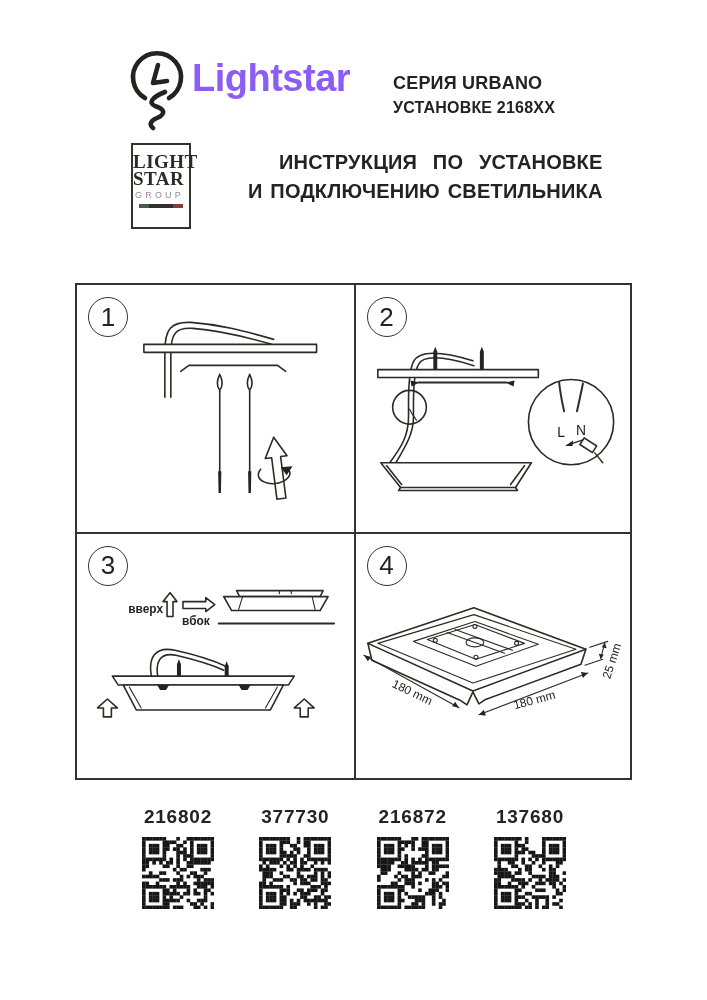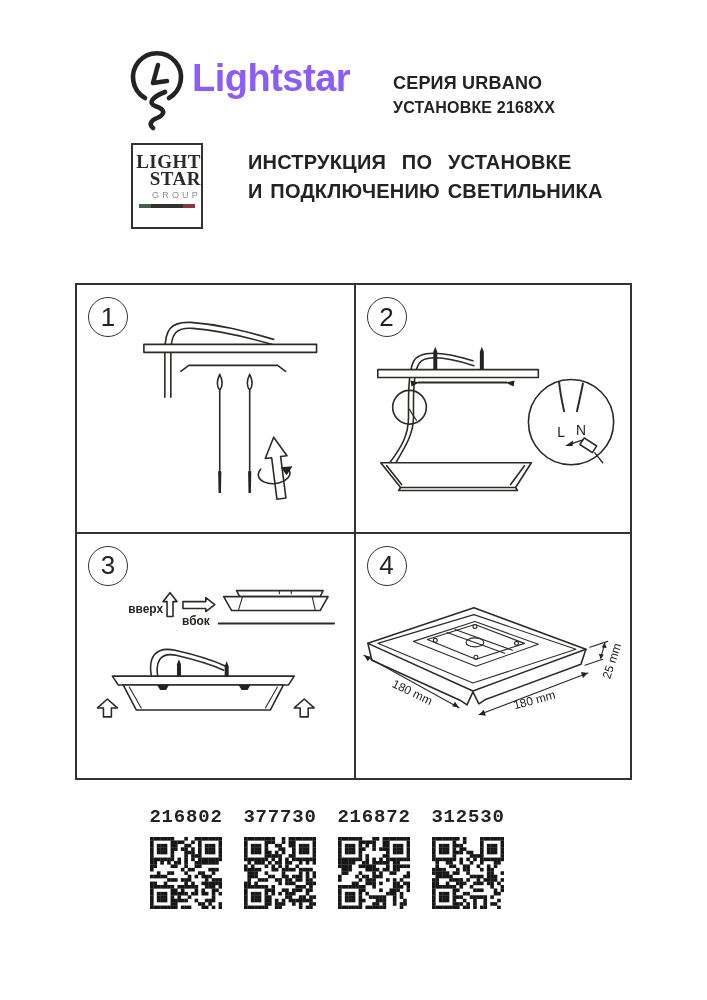--- a/index.html
+++ b/index.html
@@ -7,42 +7,42 @@
     position:relative;width:707px;height:1000px;margin:0 auto;background:#ffffff;
     font-family:"Liberation Sans",sans-serif;color:#232321;overflow:hidden;
   }
   
   .bulb-icon{position:absolute;left:122px;top:45px;width:70px;height:86px;}
   .brand-word{position:absolute;left:192px;top:57px;font-size:38px;font-weight:bold;letter-spacing:-0.5px;color:#8b5cf6;}
   .series{position:absolute;left:393px;top:72px;width:204px;text-align:left;font-weight:bold;line-height:1.25;}
   .series-1{font-size:18px;letter-spacing:0.2px;}
   .series-2{font-size:16px;letter-spacing:0.2px;margin-top:3px;}
   
-  .group-box{position:absolute;left:131px;top:143px;width:72px;height:86px;border:2px solid #35332f;
-    box-sizing:border-box;text-align:right;font-family:"Liberation Serif",serif;background:#fff;}
+  .group-box{position:absolute;left:131px;top:143px;width:60px;height:86px;border:2px solid #35332f;
+    box-sizing:border-box;text-align:left;font-family:"Liberation Serif",serif;background:#fff;}
   .gl-big{font-size:19px;font-weight:bold;line-height:17px;letter-spacing:0.5px;color:#2b2a27;}
   .gl-big.first{margin-top:8px;}
   .gl-group{font-size:9px;letter-spacing:3.2px;color:#8d8d8d;margin-top:3px;margin-left:2px;font-family:"Liberation Sans",sans-serif;}
   .gl-flag{height:4px;margin:4px 6px 0 6px;background:linear-gradient(90deg,#44604a 0 22%,#33312e 22% 78%,#8a3a3a 78% 100%);}
   
   .title{position:absolute;left:248px;top:148px;font-size:20px;font-weight:bold;line-height:29px;letter-spacing:0.2px;}
-  .title .l1{word-spacing:10px;display:block;}
+  .title .l1{word-spacing:10px;display:block;text-align:right;}
   .title .l2{word-spacing:2px;display:block;}
   
   .grid{position:absolute;left:75px;top:283px;width:557px;height:497px;border:2px solid #35332f;
     box-sizing:border-box;display:grid;grid-template-columns:1fr 1fr;grid-template-rows:1fr 1fr;}
   .panel{position:relative;box-sizing:border-box;}
   .panel.cR{border-left:2px solid #35332f;}
   .panel.rB{border-top:2px solid #35332f;}
   .badge{position:absolute;left:11px;top:12px;width:38px;height:38px;border:1.7px solid #35332f;border-radius:50%;
     display:flex;align-items:center;justify-content:center;font-size:26px;font-weight:400;background:#fff;z-index:2;}
   .art{position:absolute;left:0;top:0;width:100%;height:100%;}
   .art text{font-family:"Liberation Sans",sans-serif;fill:#232321;}
   
-  .articles{position:absolute;left:139px;top:806px;width:446px;display:flex;justify-content:flex-start;font-family:Liberation Mono, monospace;}
+  .articles{position:absolute;left:131px;top:806px;width:446px;display:flex;justify-content:space-between;}
   .article{width:94px;text-align:center;}
   .code{font-size:19px;font-weight:bold;letter-spacing:0.8px;}
   .qr{display:block;width:72px;height:72px;margin:9px auto 0 auto;}
 </style>
 </head>
 <body>
 
 <div class="sheet">
 
   <svg class="bulb-icon" viewBox="0 0 70 86" fill="none" stroke="#232321" stroke-width="4.6" stroke-linecap="round" stroke-linejoin="round">
@@ -928,21 +928,21 @@
           <rect x="8" y="20" width="1.06" height="1.06"></rect>
           <rect x="9" y="20" width="1.06" height="1.06"></rect>
           <rect x="10" y="20" width="1.06" height="1.06"></rect>
           <rect x="11" y="20" width="1.06" height="1.06"></rect>
           <rect x="12" y="20" width="1.06" height="1.06"></rect>
           <rect x="13" y="20" width="1.06" height="1.06"></rect>
           <rect x="18" y="20" width="1.06" height="1.06"></rect>
         </svg>
     </div>
     <div class="article">
-      <div class="code">312530</div>
+      <div class="code">137680</div>
       <svg class="qr" viewBox="0 0 21 21" fill="#161616">
           <rect x="0" y="0" width="1.06" height="1.06"></rect>
           <rect x="1" y="0" width="1.06" height="1.06"></rect>
           <rect x="2" y="0" width="1.06" height="1.06"></rect>
           <rect x="3" y="0" width="1.06" height="1.06"></rect>
           <rect x="4" y="0" width="1.06" height="1.06"></rect>
           <rect x="5" y="0" width="1.06" height="1.06"></rect>
           <rect x="6" y="0" width="1.06" height="1.06"></rect>
           <rect x="7" y="0" width="1.06" height="1.06"></rect>
           <rect x="9" y="0" width="1.06" height="1.06"></rect>

